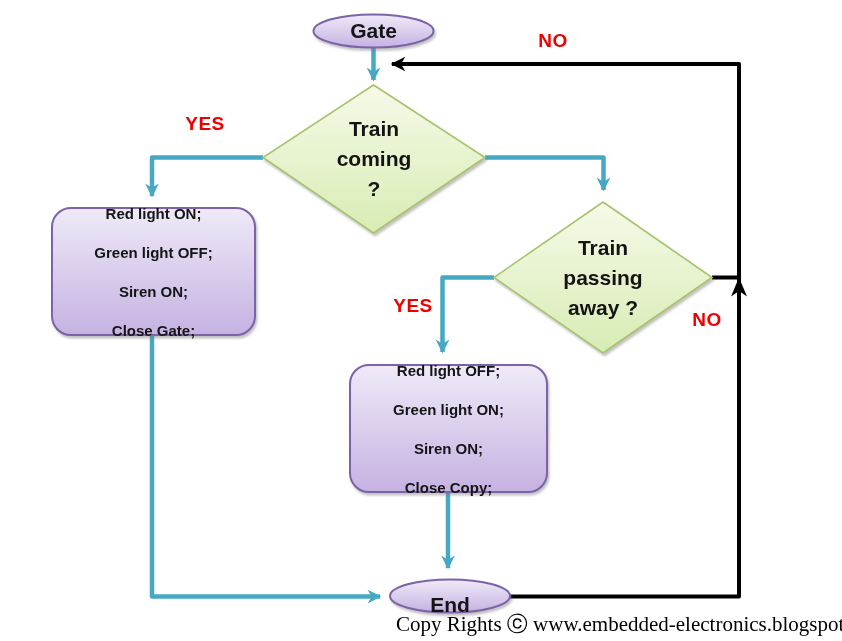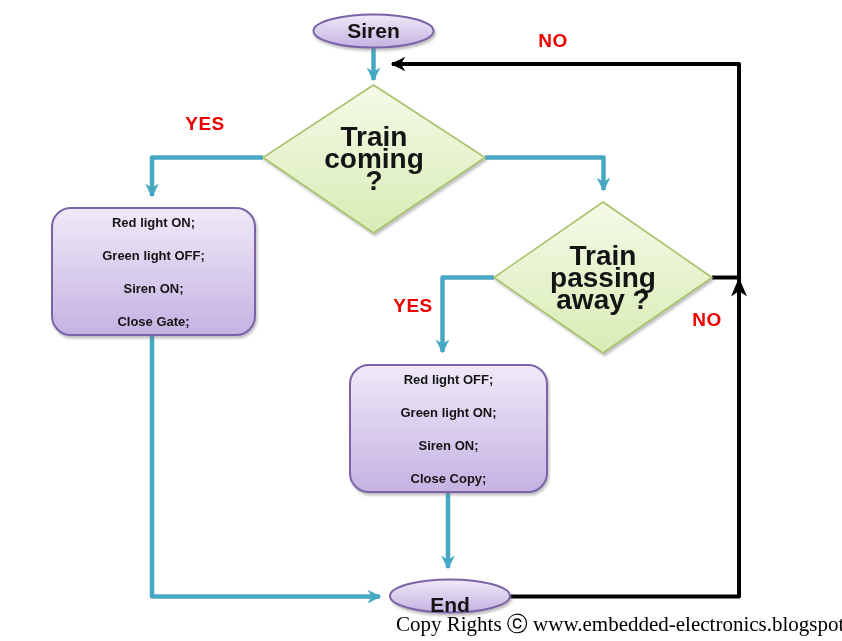--- a/index.html
+++ b/index.html
@@ -47,22 +47,22 @@
     display: flex;
     align-items: center;
     justify-content: center;
     text-align: center;
     font-weight: bold;
     color: var(--text-color);
     white-space: pre-line;
     pointer-events: none;
   }
   .node-label { font-size: 21px; }
-  .box-label  { font-size: 13px; line-height: 33px; }
-  .diamond-label { font-size: 28px; line-height: 22px; }
+  .box-label  { font-size: 15px; line-height: 39px; }
+  .diamond-label { font-size: 21px; line-height: 30px; }
   .edge-label { font-size: 19px; color: var(--label-red); letter-spacing: 0.5px; }
 
   .footer {
     position: absolute;
     left: 396px;
     top: 610px;
     font-family: "Liberation Serif", "DejaVu Serif", serif;
     font-size: 21px;
     color: #000;
     white-space: nowrap;
@@ -121,21 +121,21 @@
     <g filter="url(#shapeShadow)">
       <ellipse cx="373.5" cy="31" rx="60" ry="16.5" class="shape-purple"></ellipse>
       <polygon points="373.5,85 485,157.5 373.5,233 263,157.5" class="shape-green"></polygon>
       <rect x="52" y="208" width="203" height="127" rx="19" ry="19" class="shape-purple"></rect>
       <polygon points="603,202 712,277.5 603,353 494,277.5" class="shape-green"></polygon>
       <rect x="350" y="365" width="197" height="127" rx="19" ry="19" class="shape-purple"></rect>
       <ellipse cx="450" cy="596" rx="60" ry="16.5" class="shape-purple"></ellipse>
     </g>
   </svg>
 
-  <div id="lbl-start" class="label node-label">Siren</div>
+  <div id="lbl-start" class="label node-label">Gate</div>
   <div id="lbl-d1" class="label diamond-label">Train
 coming
 ?</div>
   <div id="lbl-box1" class="label box-label">Red light ON;
 Green light OFF;
 Siren ON;
 Close Gate;</div>
   <div id="lbl-d2" class="label diamond-label">Train
 passing
 away ?</div>

